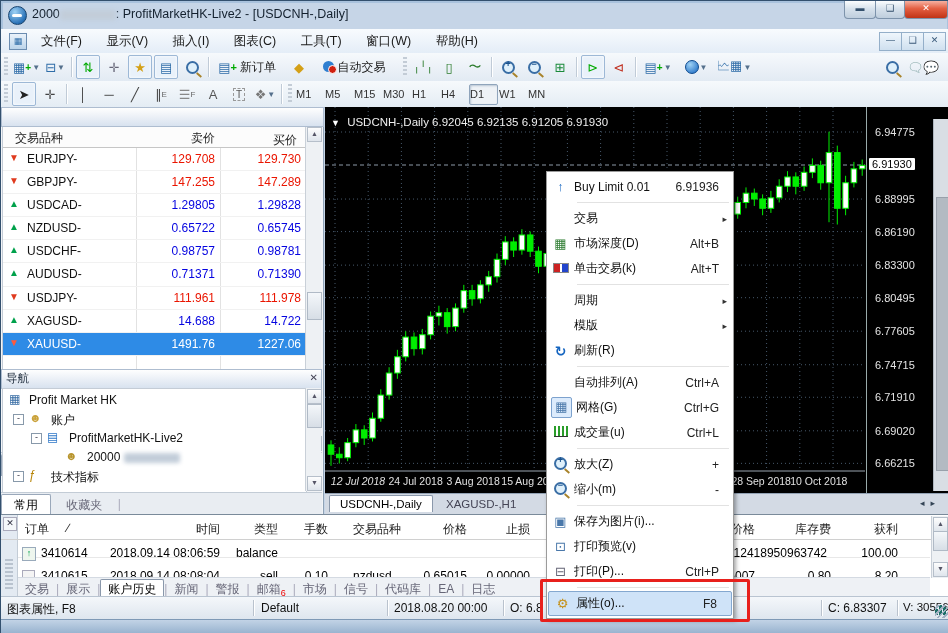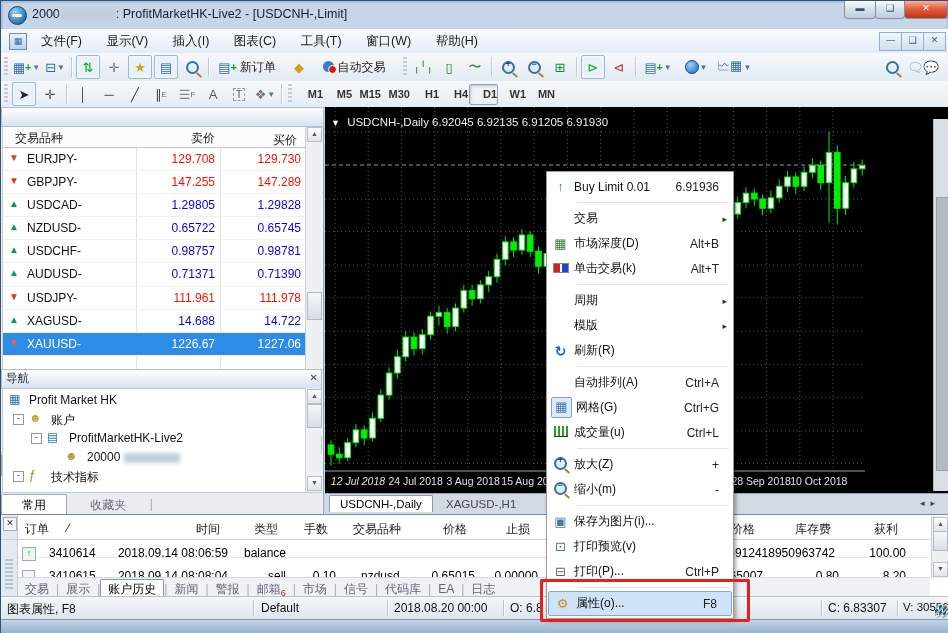--- a/index.html
+++ b/index.html
@@ -23,21 +23,21 @@
   #toolbar2{position:absolute;left:0;top:80px;width:948px;height:26px;background:linear-gradient(#f6f9fc,#e4ecf4);border-bottom:1px solid #aebdcd;display:flex;align-items:center;}
   .grip{width:4px;height:20px;margin:0 3px;background:repeating-linear-gradient(180deg,#c3ccd6 0 2px,transparent 2px 4px);}
   .tsep{width:1px;height:20px;background:#c0cbd7;margin:0 3px;box-shadow:1px 0 0 #fff;}
   .tbtn{display:inline-flex;align-items:center;justify-content:center;min-width:22px;height:22px;margin:0 1px;border:1px solid transparent;border-radius:2px;font-size:13px;color:#3c668f;}
   .tbtn.pressed{background:#e9f1fa;border-color:#9db8d6;box-shadow:inset 0 0 3px #fff;}
   .tlabel{font-size:12px;color:#222;margin:0 4px 0 1px;}
   .drop{font-size:8px;color:#55708c;margin-left:1px;}
   .mag{display:inline-block;width:9px;height:9px;border:2px solid #3a6ea5;border-radius:50%;position:relative;background:#dff0fb;}
   .mag:after{content:"";position:absolute;right:-5px;bottom:-4px;width:6px;height:2px;background:#a8832a;transform:rotate(40deg);}
   .mag .mg{position:absolute;left:0px;top:-3px;font-size:9px;font-weight:bold;color:#17508c;line-height:9px;width:9px;text-align:center;}
-  .tf{width:27px;height:19px;font-size:11px;color:#333;text-align:right;line-height:19px;border:1px solid transparent;border-radius:2px;font-weight:bold;}
+  .tf{width:27px;height:19px;font-size:11px;color:#333;text-align:left;line-height:19px;border:1px solid transparent;border-radius:2px;}
   .tf.active{background:#eef2f6;border-color:#8fa4bb;box-shadow:inset 1px 1px 2px #b9c6d4;}
   .gicon{font-size:13px;}
   
   #left-col{position:absolute;left:0;top:106px;width:322px;height:407px;background:#f2f4f7;border-right:1px solid #8fa2b6;}
   .phead{position:relative;height:17px;background:linear-gradient(#fefefe,#d8e2ef);border:1px solid #aebdd0;font-size:11.5px;color:#1c2a3a;padding:1px 4px 0 4px;}
   .pclose{position:absolute;right:3px;top:2px;font-size:10px;color:#445;line-height:12px;}
   #mw-table{position:absolute;left:1px;top:19px;width:303px;height:325px;background:#fff;border:1px solid #c4ccd6;}
   #mw-header{position:relative;height:20px;border-bottom:1px solid #c6c6c6;background:#fcfcfc;font-size:12px;color:#222;}
   .mwrow{position:relative;height:22.1px;border-bottom:1px solid #f1f1f1;font-size:12px;color:#111;}
   .mwrow.sel{background:#2e8be6;color:#fff;}
@@ -47,21 +47,21 @@
   .sym{position:absolute;left:24px;top:4px;}
   .bid{position:absolute;left:134px;width:78px;text-align:right;top:4px;}
   .ask{position:absolute;left:218px;width:80px;text-align:right;top:4px;}
   .t-up{color:#0504e0;} .t-down{color:#ea1500;}
   .mwrow.sel .t-up,.mwrow.sel .t-down{color:#fff;}
   .colline{position:absolute;top:0;bottom:0;width:1px;background:#e2e2e2;}
   .vscroll{position:absolute;width:15px;background:#eef1f4;border-left:1px solid #c9d0d8;}
   .sbtn{position:absolute;left:1px;width:13px;height:13px;background:linear-gradient(#fdfdfd,#dfe5ec);border:1px solid #b6bfca;color:#556;font-size:7px;text-align:center;line-height:12px;}
   .sthumb{position:absolute;left:1px;width:13px;background:linear-gradient(#f4f7fa,#d7dee6);border:1px solid #b0bac6;}
   .ptabs{position:absolute;left:0;width:321px;height:22px;background:#e9edf2;border-top:1px solid #c3ccd6;font-size:12px;}
-  .ptab{display:inline-block;padding:2px 20px;color:#667;position:relative;top:1px;font-family:Liberation Serif, serif;}
+  .ptab{display:inline-block;padding:2px 12px;color:#667;position:relative;top:1px;font-family:Liberation Serif, serif;}
   .ptab.active{background:#fff;border:1px solid #9aa8ba;border-bottom:none;color:#000;border-radius:2px 2px 0 0;}
   .tabdiv{color:#aab;}
   
   #nav-tree{position:absolute;left:1px;top:19px;width:303px;height:103px;background:#fff;border:1px solid #c4ccd6;overflow:hidden;}
   .nitem{position:absolute;height:19px;font-size:12px;color:#111;white-space:nowrap;}
   .exp{position:absolute;width:9px;height:9px;border:1px solid #8899aa;background:#fff;color:#334;font-size:9px;line-height:7px;text-align:center;top:4px;}
   .nicon{position:absolute;top:1px;font-size:12px;}
   .nlabel{position:absolute;top:2px;}
   
   #chart-area{position:absolute;left:324px;top:106px;width:624px;height:407px;background:#000;}
@@ -123,21 +123,21 @@
   #resize-grip{position:absolute;right:1px;top:8px;width:13px;height:13px;background:repeating-linear-gradient(135deg,transparent 0 2px,#9fb0c2 2px 4px);}
   #bottom-band{position:absolute;left:0;top:618px;width:948px;height:15px;background:linear-gradient(#c2d3e6,#93afcc);border-top:1px solid #7e99b6;}
 </style>
 </head>
 <body>
 
 <div id="win">
 
   <div id="titlebar">
     <div id="app-logo"></div>
-    <div id="title-text"><span>2000</span><span class="redact"></span><span>: ProfitMarketHK-Live2 - [USDCNH-,Limit]</span></div>
+    <div id="title-text"><span>2000</span><span class="redact"></span><span>: ProfitMarketHK-Live2 - [USDCNH-,Daily]</span></div>
     <div class="wbtn" style="left:843px;width:30px;">▬</div>
     <div class="wbtn" style="left:874px;width:28px;">❑</div>
     <div class="wbtn" id="btn-close" style="left:903px;width:42px;">✕</div>
   </div>
 
   <div id="menubar">
     <div id="child-icon">▦</div>
     <div id="menu-items">
       <span class="menu-item">文件(F)</span>
       <span class="menu-item">显示(V)</span>
@@ -355,21 +355,21 @@
           </div>
           <div class="mwrow">
             <span class="arr up">▲</span>
             <span class="sym">XAGUSD-</span>
             <span class="bid t-up">14.688</span>
             <span class="ask t-up">14.722</span>
           </div>
           <div class="mwrow sel">
             <span class="arr down">▼</span>
             <span class="sym">XAUUSD-</span>
-            <span class="bid t-down">1226.67</span>
+            <span class="bid t-down">1491.76</span>
             <span class="ask t-down">1227.06</span>
           </div>
         </div>
     </div>
     <div class="vscroll" style="left:304px;top:19px;height:325px;">
       <div class="sbtn" style="top:1px;">▲</div>
       <div class="sthumb" style="top:166px;height:26px;"></div>
       <div class="sbtn" style="top:310px;">▼</div>
     </div>
     <div class="ptabs" style="top:345px;">
@@ -581,20 +581,33 @@
         <rect x="501.20000000000005" y="45.59301750000044" width="5.6" height="30.164419999999765" fill="#ffffff" stroke="#00ee00" stroke-width="1"></rect>
         <line x1="512.3000000000001" y1="38.631997500000175" x2="512.3000000000001" y2="117.52355749999974" stroke="#00ee00" stroke-width="1"></line>
         <rect x="509.50000000000006" y="45.59301750000044" width="5.6" height="55.68816000000005" fill="#00ee00" stroke="#00ee00" stroke-width="1"></rect>
         <line x1="520.6" y1="68.79641749999995" x2="520.6" y2="108.24219749999972" stroke="#00ee00" stroke-width="1"></line>
         <rect x="517.8000000000001" y="75.75743750000021" width="5.6" height="25.523740000000288" fill="#ffffff" stroke="#00ee00" stroke-width="1"></rect>
         <line x1="528.9000000000001" y1="54.87437750000045" x2="528.9000000000001" y2="80.3981174999997" stroke="#00ee00" stroke-width="1"></line>
         <rect x="526.1000000000001" y="61.83539749999968" width="5.6" height="13.922040000000528" fill="#ffffff" stroke="#00ee00" stroke-width="1"></rect>
         <line x1="537.2" y1="52.55403749999967" x2="537.2" y2="68.79641749999995" stroke="#00ee00" stroke-width="1"></line>
         <rect x="534.4000000000001" y="58.35488750000058" width="5.6" height="3.4805099999991" fill="#ffffff" stroke="#00ee00" stroke-width="1"></rect>
       </svg>
+    <div id="price-axis">
+        <span class="plabel" style="top: 19px;">6.94775</span>
+        <span class="plabel" style="top: 86.0578px;">6.88995</span>
+        <span class="plabel" style="top: 118.601px;">6.86190</span>
+        <span class="plabel" style="top: 152.13px;">6.83300</span>
+        <span class="plabel" style="top: 184.672px;">6.80495</span>
+        <span class="plabel" style="top: 218.201px;">6.77605</span>
+        <span class="plabel" style="top: 251.73px;">6.74715</span>
+        <span class="plabel" style="top: 284.273px;">6.71910</span>
+        <span class="plabel" style="top: 317.802px;">6.69020</span>
+        <span class="plabel" style="top: 350.345px;">6.66215</span>
+        <span id="cur-price" style="top: 51.0068px;">6.91930</span>
+      </div>
     <div id="time-axis">
         <span class="tlab" style="left: 1px; font-style: italic;">12 Jul 2018</span>
         <span class="tlab" style="left: 58.6px;">24 Jul 2018</span>
         <span class="tlab" style="left: 116.2px;">3 Aug 2018</span>
         <span class="tlab" style="left: 173.8px;">15 Aug 2018</span>
         <span class="tlab" style="left: 231.4px;">27 Aug 2018</span>
         <span class="tlab" style="left: 289px;">6 Sep 2018</span>
         <span class="tlab" style="left: 346.6px;">18 Sep 2018</span>
         <span class="tlab" style="left: 404.2px;">28 Sep 2018</span>
         <span class="tlab" style="left: 461.8px;">10 Oct 2018</span>
@@ -623,21 +636,21 @@
         <span class="tcell thead" style="right: 464px; top: 2px;">价格</span>
         <span class="tcell thead" style="right: 401px; top: 2px;">止损</span>
         <span class="tcell thead" style="right: 176px; top: 2px;">价格</span>
         <span class="tcell thead" style="right: 100px; top: 2px;">库存费</span>
         <span class="tcell thead" style="right: 33px; top: 2px;">获利</span>
         <span class="tcell thead" style="left: 66px; top: 2px;">∕</span>
       </div>
     <div class="rowline" style="top:42px;"></div>
     <div id="row-icon1">↑</div>
     <div id="row-icon2"></div>
-    <div id="term-rows" style="position:absolute;left:8px;top:0;width:930px;height:62px;overflow:hidden;">
+    <div id="term-rows" style="position:absolute;left:0;top:0;width:930px;height:62px;overflow:hidden;">
         <span class="tcell" style="left: 40px; top: 31px;">3410614</span>
         <span class="tcell" style="right: 711px; top: 31px;">2018.09.14 08:06:59</span>
         <span class="tcell" style="right: 653px; top: 31px;">balance</span>
         <span class="tcell" style="right: 104px; top: 31px;">6912418950963742</span>
         <span class="tcell" style="right: 33px; top: 31px;">100.00</span>
         <span class="tcell" style="left: 40px; top: 54px;">3410615</span>
         <span class="tcell" style="right: 711px; top: 54px;">2018.09.14 08:08:04</span>
         <span class="tcell" style="right: 653px; top: 54px;">sell</span>
         <span class="tcell" style="right: 603px; top: 54px;">0.10</span>
         <span class="tcell" style="left: 352px; top: 54px;">nzdusd</span>

